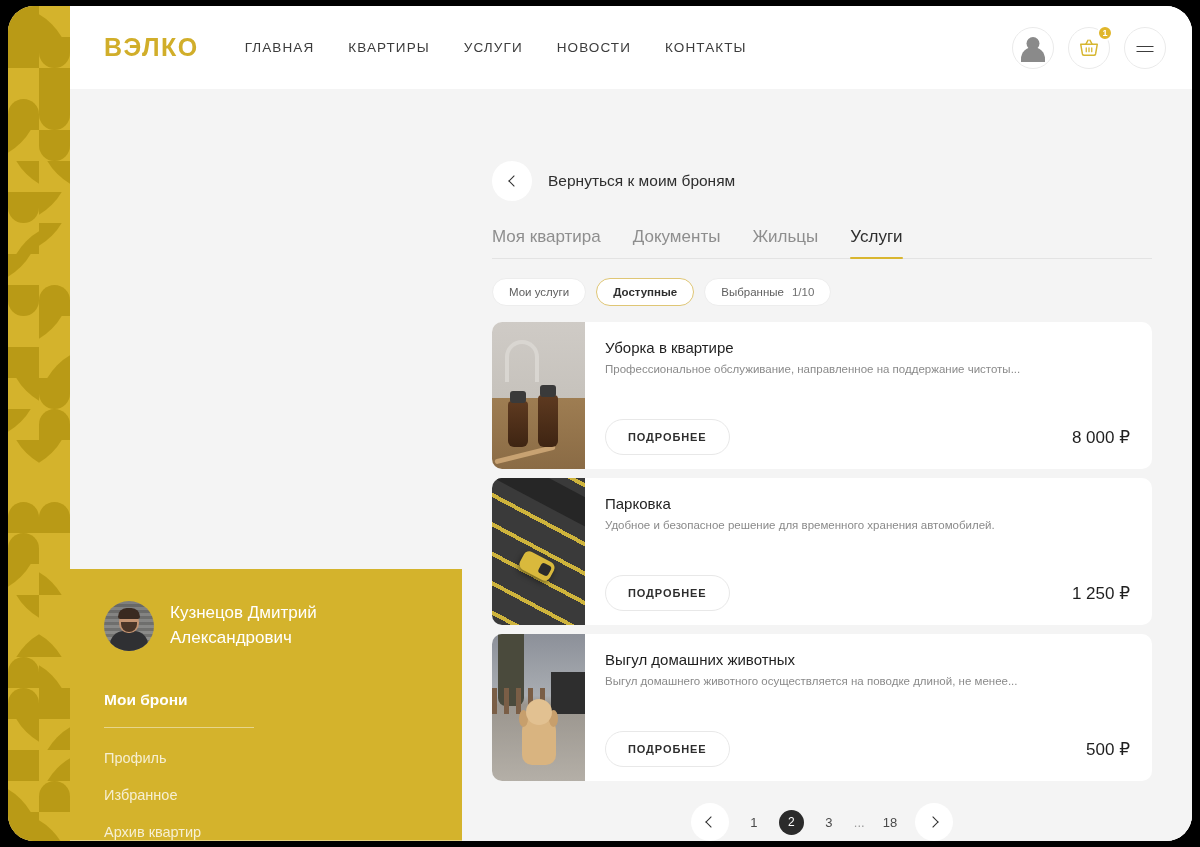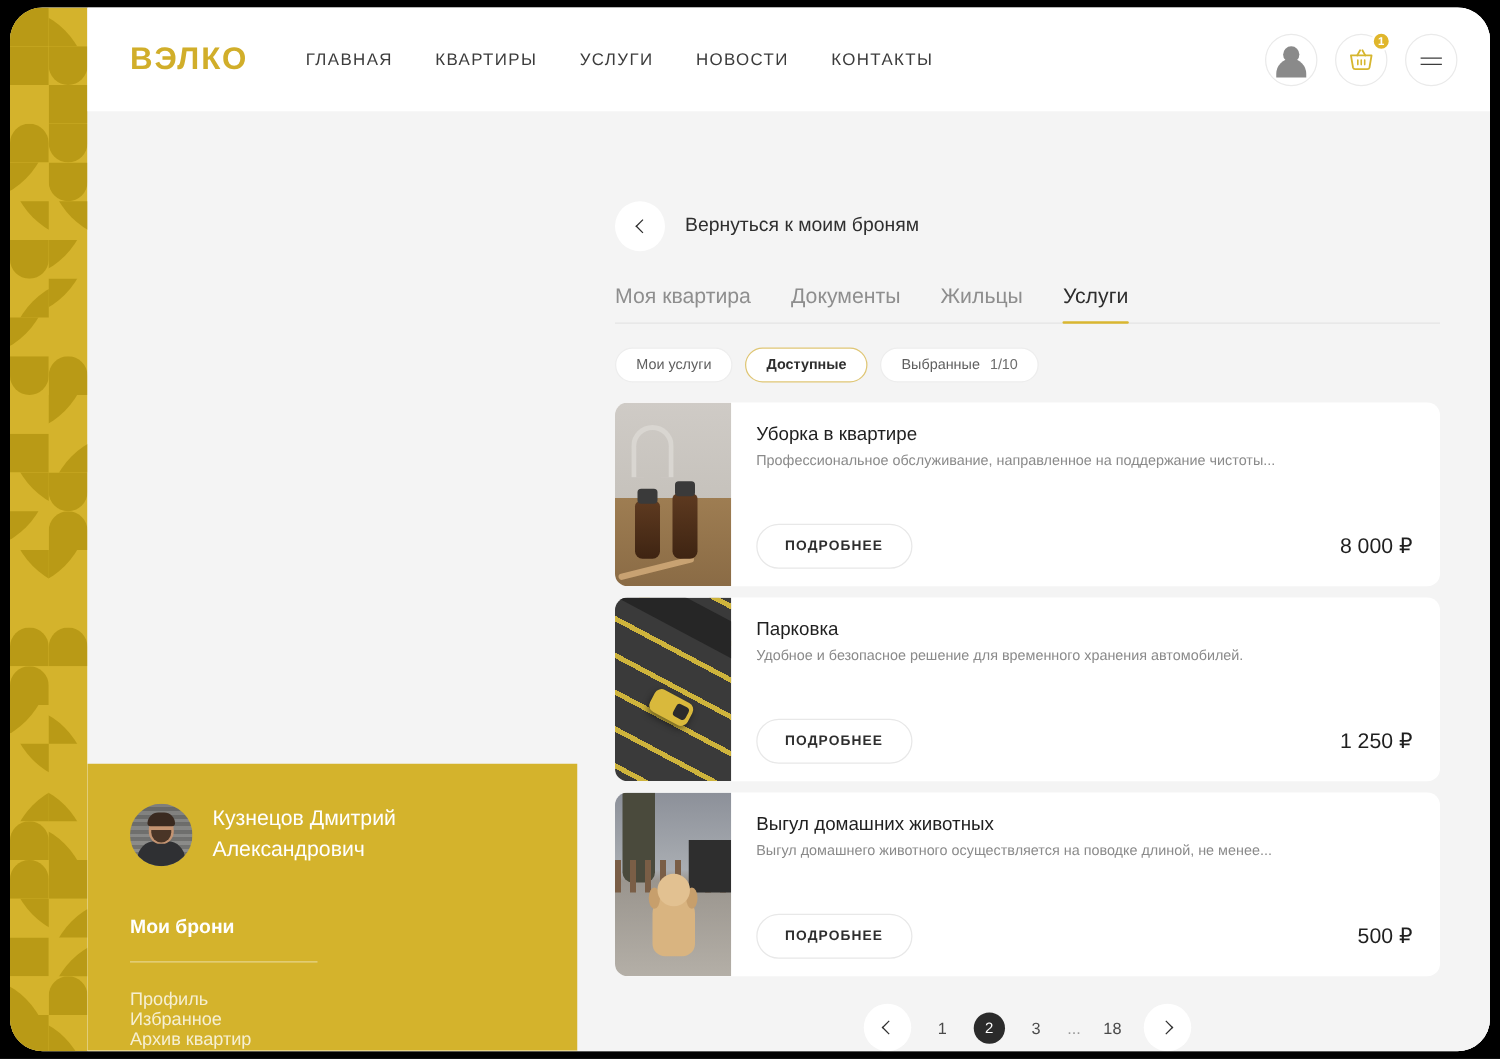--- a/index.html
+++ b/index.html
@@ -218,21 +218,21 @@
   }
   .menu-active {
     font-size: 15.5px;
     font-weight: bold;
     color: #FFFFFF;
     padding-bottom: 18px;
     border-bottom: 1px solid rgba(255,255,255,0.45);
     width: 150px;
     cursor: pointer;
   }
-  .menu-list { margin-top: 22px; display: flex; flex-direction: column; }
+  .menu-list { margin-top: 22px; display: flex; flex-direction: column; gap: 21px; }
   .menu-item {
     font-size: 14.5px;
     color: #F6EFD2;
     cursor: pointer;
   }
   .sidebar-spacer { flex: 1; }
   .sidebar-divider {
     height: 1px;
     background: rgba(255,255,255,0.4);
     margin: 0 -30px 0 -34px;

